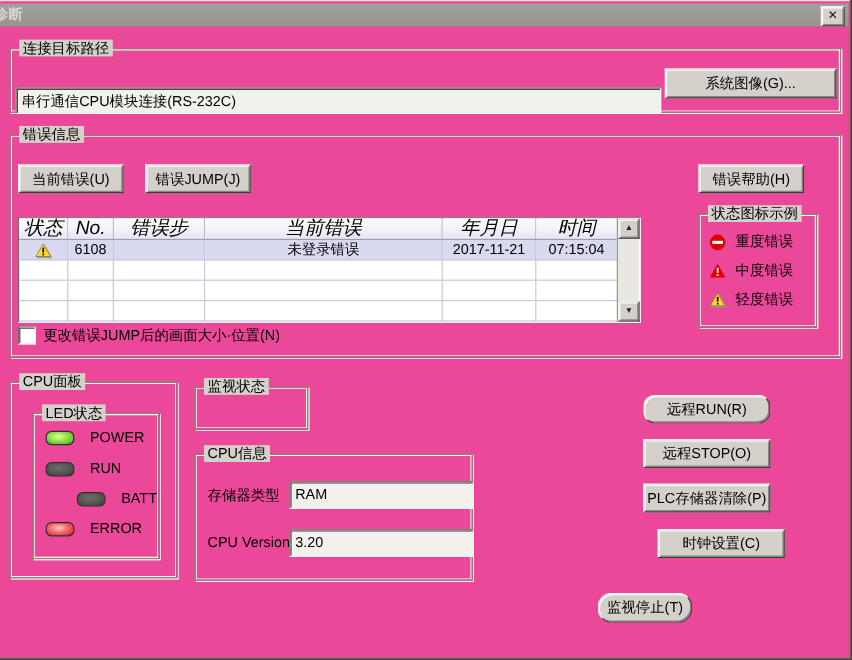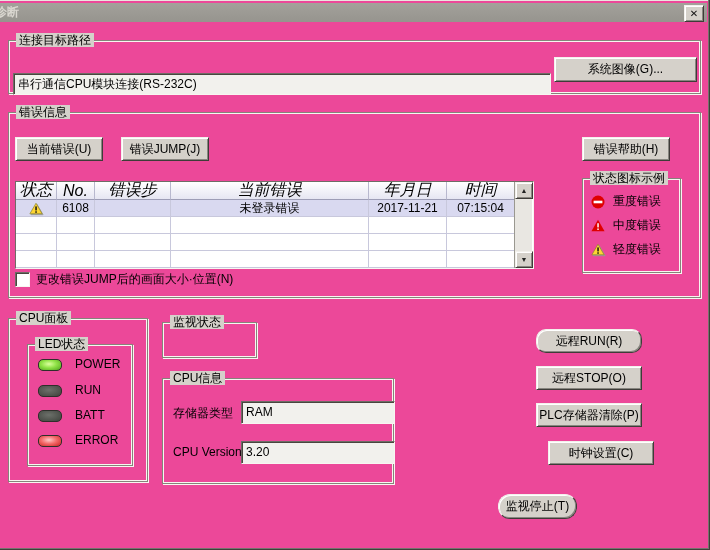--- a/index.html
+++ b/index.html
@@ -109,21 +109,21 @@
   }
   
   #grp-legend { left:573px; top:65px; width:97px; height:93px; }
   .legend-item { position:absolute; left:8px; display:flex; align-items:center; }
   .legend-item .lbl { margin-left:8px; white-space:nowrap; }
   .li0{ top:14px; } .li1{ top:38px; } .li2{ top:62px; }
   
   #grp-cpu { left:8px; top:318px; width:138px; height:162px; }
   #grp-led { left:18px; top:25px; width:104px; height:120px; }
   .led-row { position:absolute; left:10px; display:flex; align-items:flex-end; height:12px; }
-  .lr0{top:14px;} .lr1{top:40px;} .lr2{top:65px;} .lr3{top:90px;}
+  .lr0{top:14px;} .lr1{top:40px;} .lr2{top:65px;margin-left:26px;} .lr3{top:90px;}
   .led {
     width:22px; height:10px; border-radius:5px; border:1px solid #2e2e2a; margin-right:13px;
   }
   .led.on-green { background:radial-gradient(ellipse at 45% 40%, #dcff9f 0%, #8fe246 45%, #4ea01e 100%); }
   .led.off      { background:radial-gradient(ellipse at 45% 40%, #6c706a 0%, #4c504a 70%, #393d38 100%); }
   .led.on-red   { background:radial-gradient(ellipse at 45% 40%, #ffc9c9 0%, #f46a6a 45%, #c81e1e 100%); }
   
   #grp-monitor { left:162px; top:322px; width:93px; height:34px; }
   #grp-cpuinfo { left:162px; top:378px; width:230px; height:104px; }
   .fld-label { position:absolute; left:10px; white-space:nowrap; }

